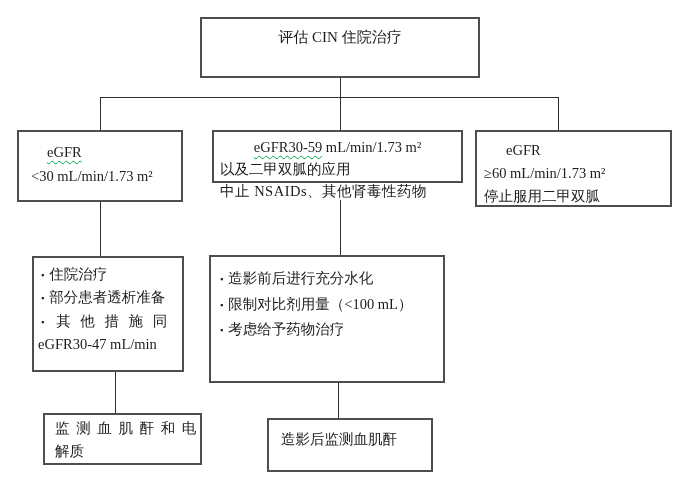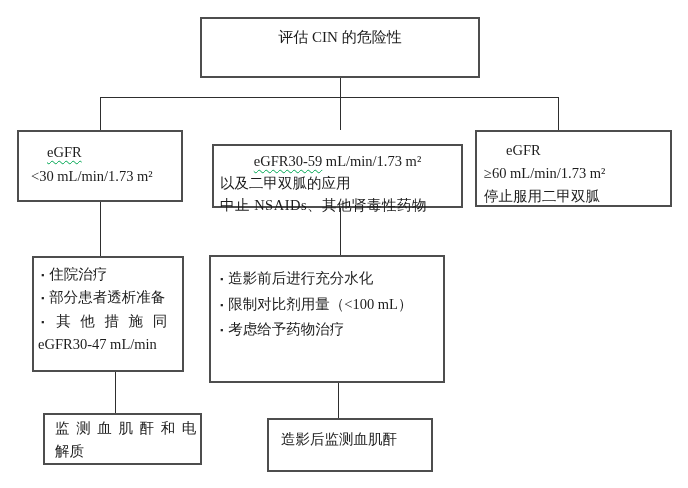--- a/index.html
+++ b/index.html
@@ -14,21 +14,21 @@
   .stage{position:relative;width:688px;height:488px;background:var(--bg);overflow:hidden;}
   .box{position:absolute;border:2px solid var(--border);background:var(--bg);box-sizing:border-box;font-size:14.5px;line-height:22px;}
   .ln{white-space:pre;}
   .c{text-align:center;}
   .conn{position:absolute;background:var(--line);}
   .sq{text-decoration:underline wavy var(--squiggle);text-decoration-thickness:1px;text-underline-offset:3px;}
   
   .n-root{left:200px;top:17px;width:280px;height:61px;font-size:15px;line-height:24px;padding-top:6px;}
   .n-low{left:17px;top:130px;width:166px;height:72px;padding:8px 8px 0 12px;line-height:24px;}
   .n-low .ln1{text-indent:16px;}
-  .n-mid{left:212px;top:130px;width:251px;height:64px;padding:4px 6px 0 6px;line-height:22px;margin-top:14px;}
+  .n-mid{left:212px;top:130px;width:251px;height:53px;padding:4px 6px 0 6px;line-height:22px;}
   .n-mid .ln2{letter-spacing:0.5px;}
   .n-high{left:475px;top:130px;width:197px;height:77px;padding:7px 6px 0 7px;line-height:23px;}
   .n-high .ln1{text-indent:22px;}
   .n-act-low{left:32px;top:256px;width:152px;height:116px;padding:5px 4px 0 4px;line-height:22.4px;}
   .n-act-mid{left:209px;top:255px;width:236px;height:128px;padding:9px 4px 0 6px;line-height:24.5px;}
   .n-mon-low{left:43px;top:413px;width:159px;height:52px;padding:2px 8px 0 10px;line-height:23px;}
   .n-mon-low .ln1{letter-spacing:1.5px;}
   .n-mon-mid{left:267px;top:418px;width:166px;height:54px;padding:8px 8px 0 12px;}
   ul.blist{list-style:none;margin:0;padding:0;}
   ul.blist li{white-space:pre;}
@@ -46,21 +46,21 @@
   <div class="conn" style="left:100px;top:97px;width:459px;height:1px;"></div>
   <div class="conn" style="left:100px;top:97px;width:1px;height:33px;"></div>
   <div class="conn" style="left:340px;top:97px;width:1px;height:33px;"></div>
   <div class="conn" style="left:558px;top:97px;width:1px;height:33px;"></div>
   <div class="conn" style="left:100px;top:202px;width:1px;height:54px;"></div>
   <div class="conn" style="left:340px;top:200px;width:1px;height:55px;"></div>
   <div class="conn" style="left:115px;top:372px;width:1px;height:41px;"></div>
   <div class="conn" style="left:338px;top:372px;width:1px;height:46px;"></div>
 
   <div class="box n-root">
-    <div class="ln c">评估 CIN 的危险性</div>
+    <div class="ln c">评估 CIN 住院治疗</div>
   </div>
 
   <div class="box n-low">
     <div class="ln ln1"><span class="sq">eGFR</span></div>
     <div class="ln">&lt;30 mL/min/1.73 m²</div>
   </div>
 
   <div class="box n-mid">
     <div class="ln c"><span class="sq">eGFR30-59</span><span> mL/min/1.73 m²</span></div>
     <div class="ln">以及二甲双胍的应用</div>

